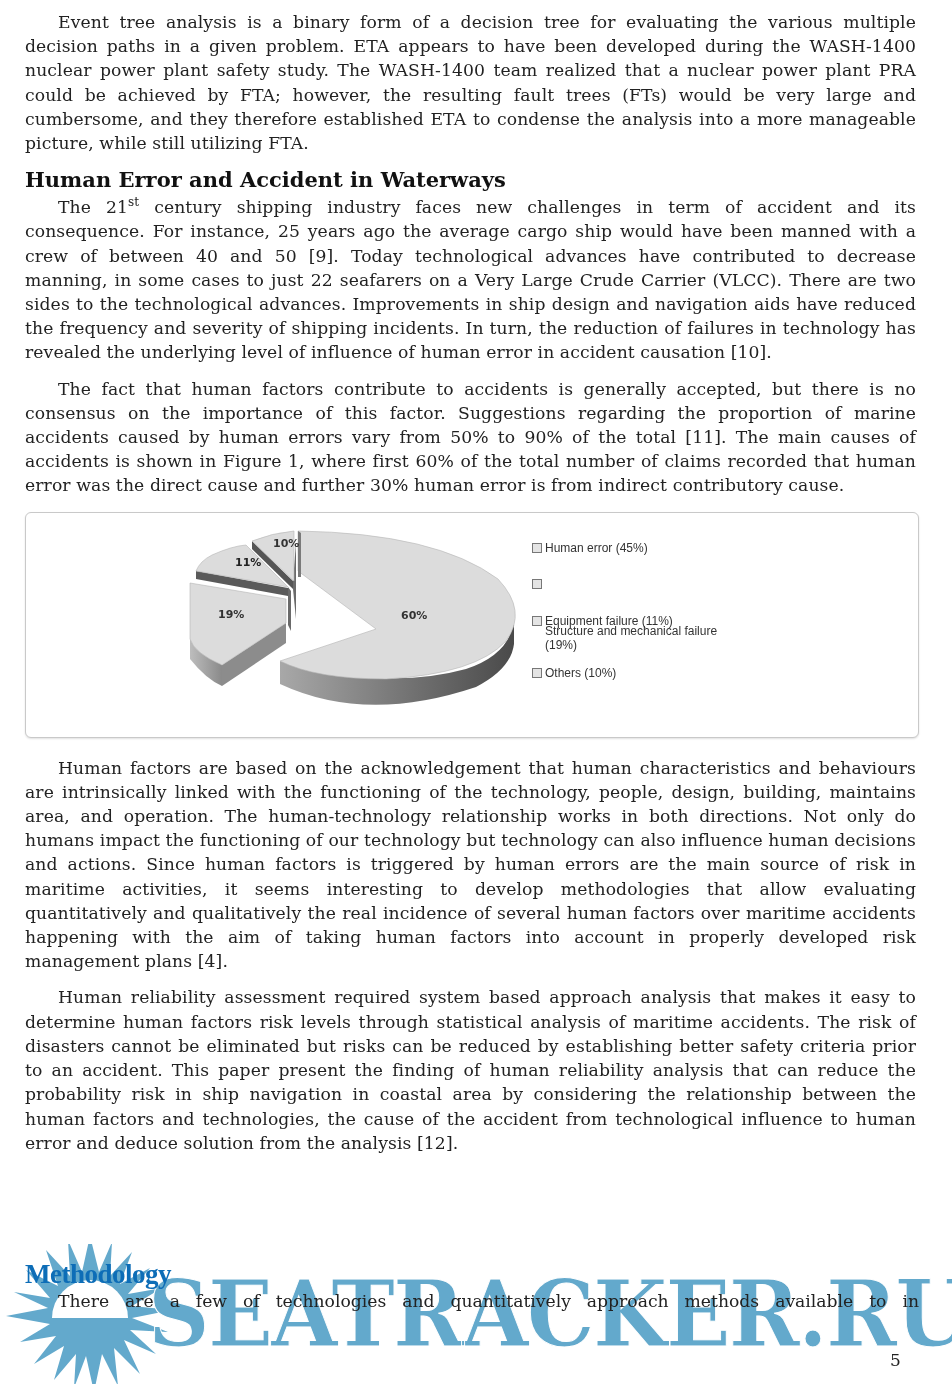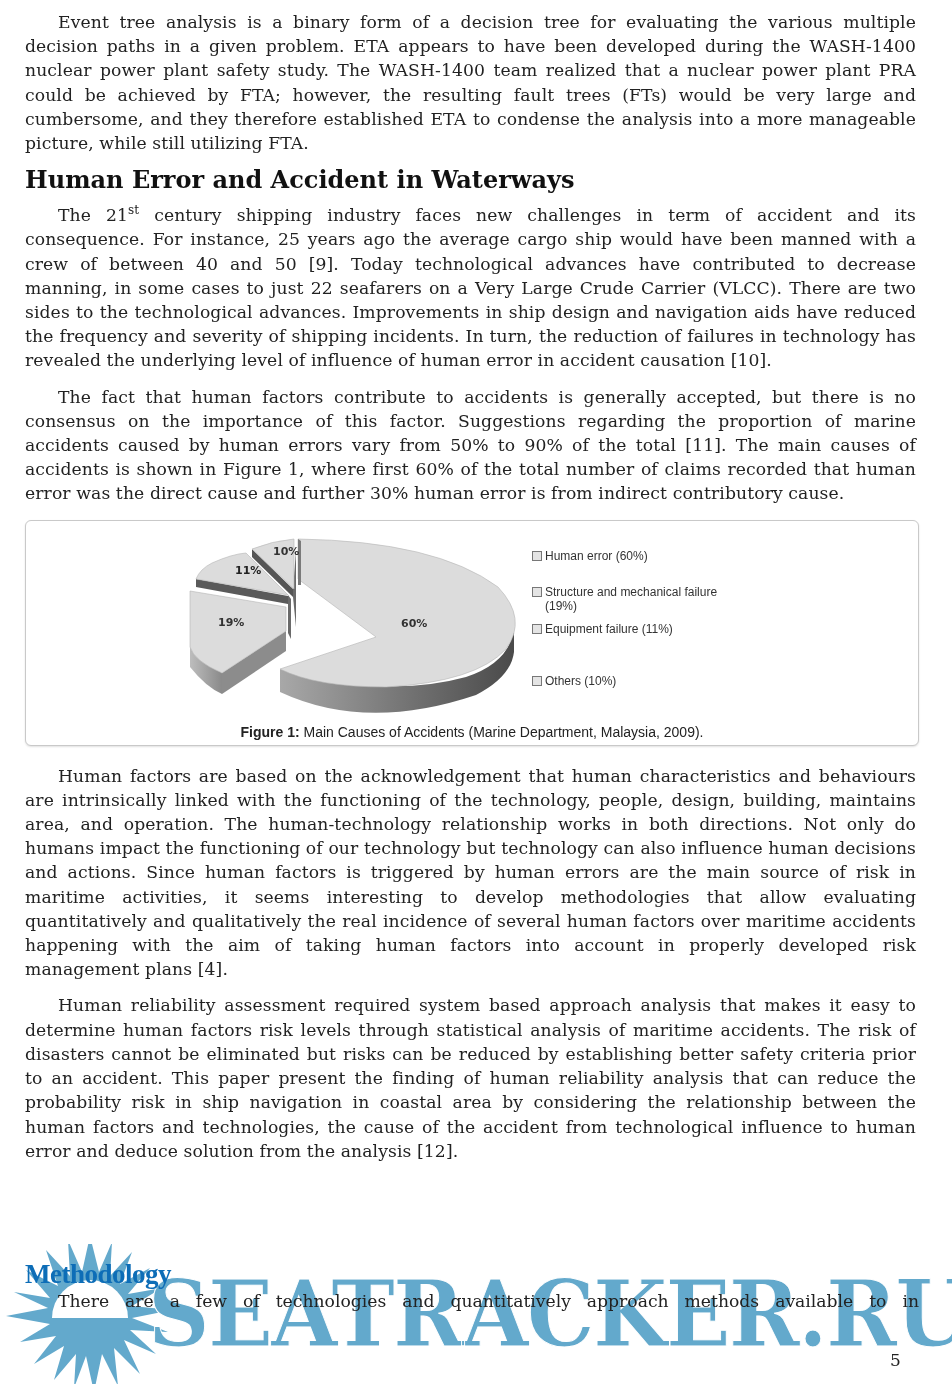--- a/index.html
+++ b/index.html
@@ -4,21 +4,21 @@
 <style>
   html, body { margin: 0; padding: 0; background: #ffffff; }
   body { width: 952px; height: 1384px; position: relative; overflow: hidden; }
   .page {
     position: absolute; left: 25px; top: 10px; width: 894px;
     font-family: "DejaVu Serif", serif; color: #222222;
     font-size: 17.2px; line-height: 24.2px;
   }
   p.para { margin: 0 3px 12px 0; text-align: justify; text-indent: 33px; letter-spacing: 0.1px; }
   p.para sup { font-size: 12px; line-height: 0; vertical-align: 7px; }
-  h2.section { margin: 6px 0 10px 0; font-size: 24px; line-height: 26px; font-weight: bold; color: #111111; font-family: "DejaVu Serif", serif; }
+  h2.section { margin: 6px 0 2px 0; font-size: 21px; line-height: 26px; font-weight: bold; color: #111111; font-family: "DejaVu Serif", serif; }
   h2.method { color: #0d6db7; font-family: "Liberation Serif", serif; font-size: 27px; letter-spacing: -0.5px; margin: 18px 0 12px 0; position: relative; z-index: 3; }
 
   .figure {
     border: 1px solid #c9c9c9; border-radius: 6px; height: 224px;
     margin: 14px 0 18px 0; position: relative; background: #fff;
     box-shadow: 0 1px 2px rgba(0,0,0,0.12);
   }
   .figure svg { position: absolute; left: 150px; top: 6px; }
   .legend { position: absolute; left: 506px; top: 28px; font-family: "Liberation Sans", sans-serif; font-size: 12px; color: #333; }
   .legend-item { display: flex; align-items: flex-start; line-height: 14px; position: absolute; width: 230px; }
@@ -90,37 +90,36 @@
       </g>
       <text x="225" y="100" font-family="DejaVu Sans, sans-serif" font-size="11" font-weight="bold" fill="#333">60%</text>
       <text x="42" y="99" font-family="DejaVu Sans, sans-serif" font-size="11" font-weight="bold" fill="#333">19%</text>
       <text x="59" y="47" font-family="DejaVu Sans, sans-serif" font-size="11" font-weight="bold" fill="#222">11%</text>
       <text x="122" y="28" font-family="DejaVu Sans, sans-serif" font-size="11" font-weight="bold" fill="#333" transform="translate(-25,0)">10%</text>
     </svg>
 
     <div class="legend">
       <div class="legend-item" style="top:0px;">
         <span class="legend-swatch"></span>
-        <span>Human error (60%)</span>
+        <span>Human error (45%)</span>
       </div>
       <div class="legend-item" style="top:36px;">
         <span class="legend-swatch"></span>
-        <span style="width:205px;">Structure and mechanical failure (19%)</span>
+        <span style="width:205px;margin-top:47px;">Structure and mechanical failure (19%)</span>
       </div>
       <div class="legend-item" style="top:73px;">
         <span class="legend-swatch"></span>
         <span>Equipment failure (11%)</span>
       </div>
       <div class="legend-item" style="top:125px;">
         <span class="legend-swatch"></span>
         <span>Others (10%)</span>
       </div>
     </div>
 
-    <div class="caption"><b>Figure 1:</b><span> Main Causes of Accidents (Marine Department, Malaysia, 2009).</span></div>
   </div>
 
   <p class="para">Human factors are based on the acknowledgement that human characteristics and behaviours are intrinsically linked with the functioning of the technology, people, design, building, maintains area, and operation. The human-technology relationship works in both directions. Not only do humans impact the functioning of our technology but technology can also influence human decisions and actions. Since human factors is triggered by human errors are the main source of risk in maritime activities, it seems interesting to develop methodologies that allow evaluating quantitatively and qualitatively the real incidence of several human factors over maritime accidents happening with the aim of taking human factors into account in properly developed risk management plans [4].</p>
   <p class="para">Human reliability assessment required system based approach analysis that makes it easy to determine human factors risk levels through statistical analysis of maritime accidents. The risk of disasters cannot be eliminated but risks can be reduced by establishing better safety criteria prior to an accident. This paper present the finding of human reliability analysis that can reduce the probability risk in ship navigation in coastal area by considering the relationship between the human factors and technologies, the cause of the accident from technological influence to human error and deduce solution from the analysis [12].</p>
 </div>
 
 <svg class="watermark" viewBox="0 0 952 140">
   <g transform="translate(90,70)">
     <polygon fill="#63a9cc" points="
       0,-78 9,-42 22,-72 20,-38 42,-62 30,-30 60,-46 38,-20 72,-26 42,-8 82,-4 42,4 78,18 40,16 66,40 34,26 50,60 24,34 28,72 12,40 4,78 -4,42 -16,74 -14,40 -36,66 -26,32 -56,50 -34,22 -70,28 -40,10 -84,2 -42,-6 -76,-22 -40,-16 -64,-44 -32,-28 -44,-64 -20,-38 -22,-74 -8,-42"></polygon>

